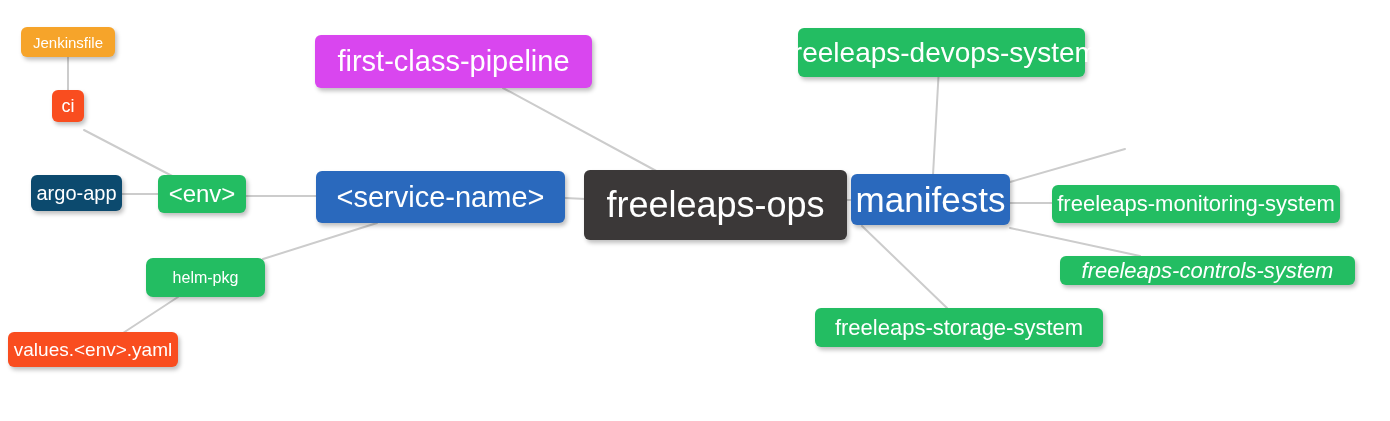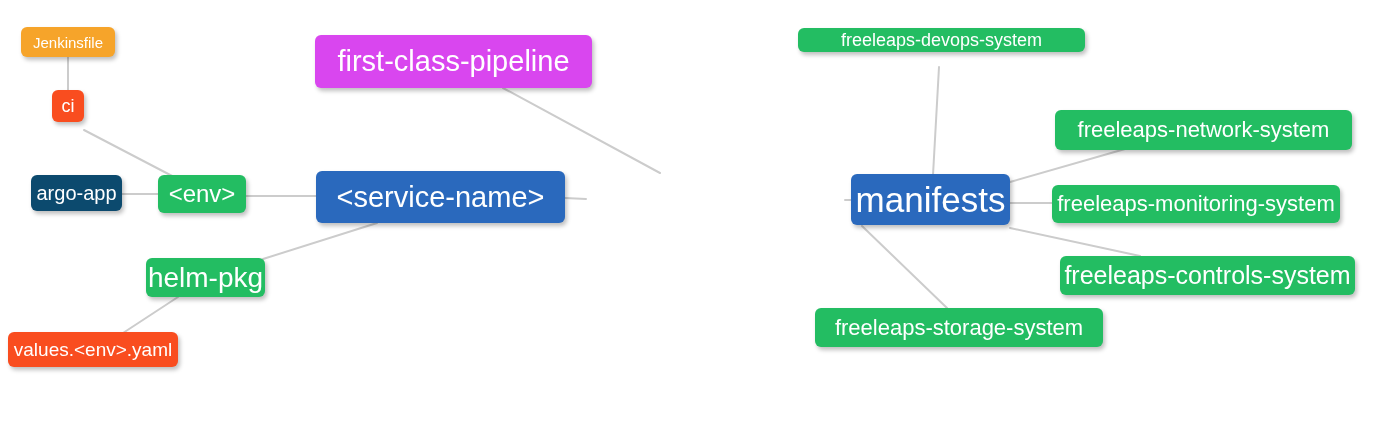--- a/index.html
+++ b/index.html
@@ -38,20 +38,23 @@
       <line x1="503" y1="88" x2="660" y2="173" stroke="#cccccc" stroke-width="2" stroke-linecap="round"></line>
       <line x1="565" y1="198" x2="586" y2="199" stroke="#cccccc" stroke-width="2" stroke-linecap="round"></line>
       <line x1="845" y1="200" x2="853" y2="200" stroke="#cccccc" stroke-width="2" stroke-linecap="round"></line>
       <line x1="933" y1="175" x2="939" y2="67" stroke="#cccccc" stroke-width="2" stroke-linecap="round"></line>
       <line x1="1010" y1="182" x2="1125" y2="149" stroke="#cccccc" stroke-width="2" stroke-linecap="round"></line>
       <line x1="1010" y1="203" x2="1052" y2="203" stroke="#cccccc" stroke-width="2" stroke-linecap="round"></line>
       <line x1="1010" y1="228" x2="1140" y2="256" stroke="#cccccc" stroke-width="2" stroke-linecap="round"></line>
       <line x1="862" y1="226" x2="947" y2="308" stroke="#cccccc" stroke-width="2" stroke-linecap="round"></line>
     </svg>
 
+<div class="node" style="left: 584px; top: 170px; width: 263px; height: 70px; font-size: 36px; background: rgb(59, 56, 56);">
+      <span>freeleaps-ops</span>
+    </div>
     <div class="node" style="left: 315px; top: 35px; width: 277px; height: 53px; font-size: 29px; background: #d946ef;">
       <span>first-class-pipeline</span>
     </div>
     <div class="node" style="left: 316px; top: 171px; width: 249px; height: 52px; font-size: 29px; background: rgb(42, 105, 189);">
       <span>&lt;service-name&gt;</span>
     </div>
     <div class="node" style="left: 851px; top: 174px; width: 159px; height: 51px; font-size: 35px; background: rgb(42, 105, 189);">
       <span>manifests</span>
     </div>
     <div class="node" style="left: 21px; top: 27px; width: 94px; height: 30px; font-size: 15px; background: rgb(246, 164, 42);">
@@ -59,34 +62,31 @@
     </div>
     <div class="node" style="left: 52px; top: 90px; width: 32px; height: 32px; font-size: 18px; background: rgb(249, 77, 31);">
       <span>ci</span>
     </div>
     <div class="node" style="left: 31px; top: 175px; width: 91px; height: 36px; font-size: 20px; background: #0c4a6e;">
       <span>argo-app</span>
     </div>
     <div class="node" style="left: 158px; top: 175px; width: 88px; height: 38px; font-size: 24px; background: rgb(35, 189, 98);">
       <span>&lt;env&gt;</span>
     </div>
-    <div class="node" style="left: 146px; top: 258px; width: 119px; height: 39px; font-size: 28px; background: rgb(35, 189, 98);">
+    <div class="node" style="left: 146px; top: 258px; width: 119px; height: 39px; font-size: 16px; background: rgb(35, 189, 98); border-radius: 7px;">
       <span>helm-pkg</span>
     </div>
     <div class="node" style="left: 8px; top: 332px; width: 170px; height: 35px; font-size: 19px; background: rgb(249, 77, 31);">
       <span>values.&lt;env&gt;.yaml</span>
     </div>
-    <div class="node" style="left: 798px; top: 28px; width: 287px; height: 24px; font-size: 18px; background: rgb(35, 189, 98);">
+    <div class="node" style="left: 798px; top: 28px; width: 287px; height: 49px; font-size: 28px; background: rgb(35, 189, 98);">
       <span>freeleaps-devops-system</span>
-    </div>
-    <div class="node" style="left: 1055px; top: 110px; width: 297px; height: 40px; font-size: 22px; background: rgb(35, 189, 98);">
-      <span>freeleaps-network-system</span>
     </div>
     <div class="node" style="left: 1052px; top: 185px; width: 288px; height: 38px; font-size: 22px; background: rgb(35, 189, 98);">
       <span>freeleaps-monitoring-system</span>
     </div>
-    <div class="node" style="left: 1060px; top: 256px; width: 295px; height: 39px; font-size: 25px; background: rgb(35, 189, 98);">
+    <div class="node" style="left: 1060px; top: 256px; width: 295px; height: 29px; font-size: 22px; background: rgb(35, 189, 98); font-style: italic;">
       <span>freeleaps-controls-system</span>
     </div>
     <div class="node" style="left: 815px; top: 308px; width: 288px; height: 39px; font-size: 22px; background: rgb(35, 189, 98);">
       <span>freeleaps-storage-system</span>
     </div>
   </div>
 
 </body></html>

